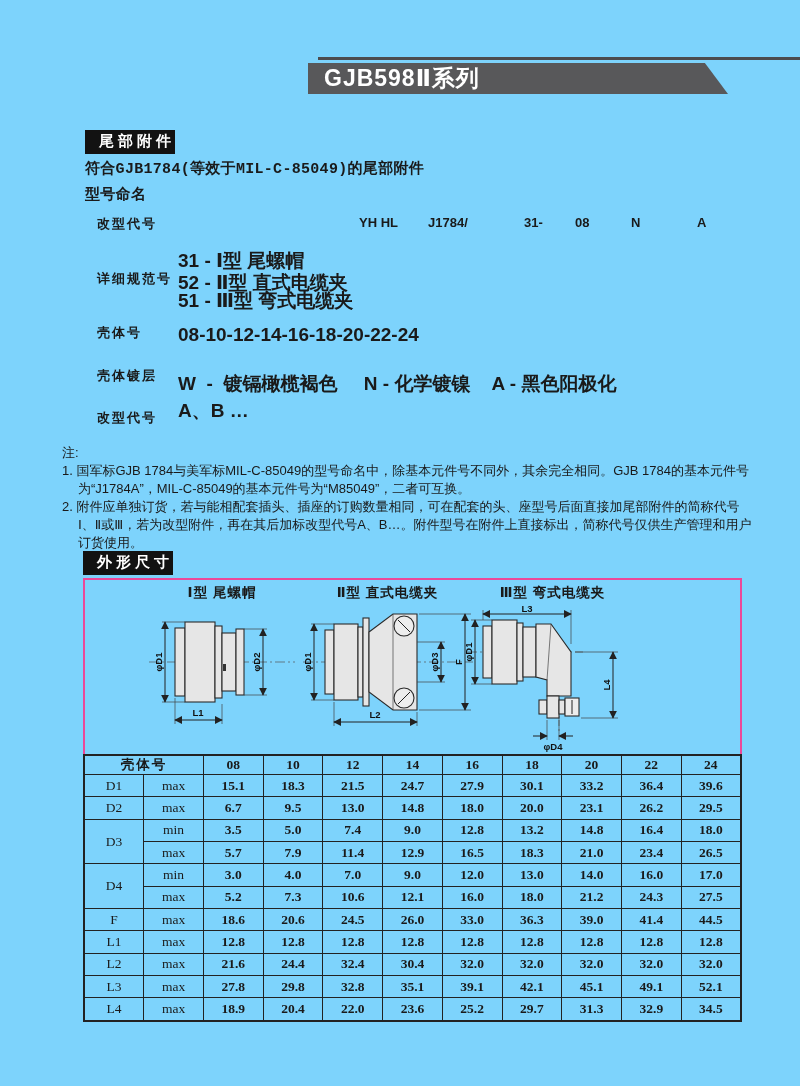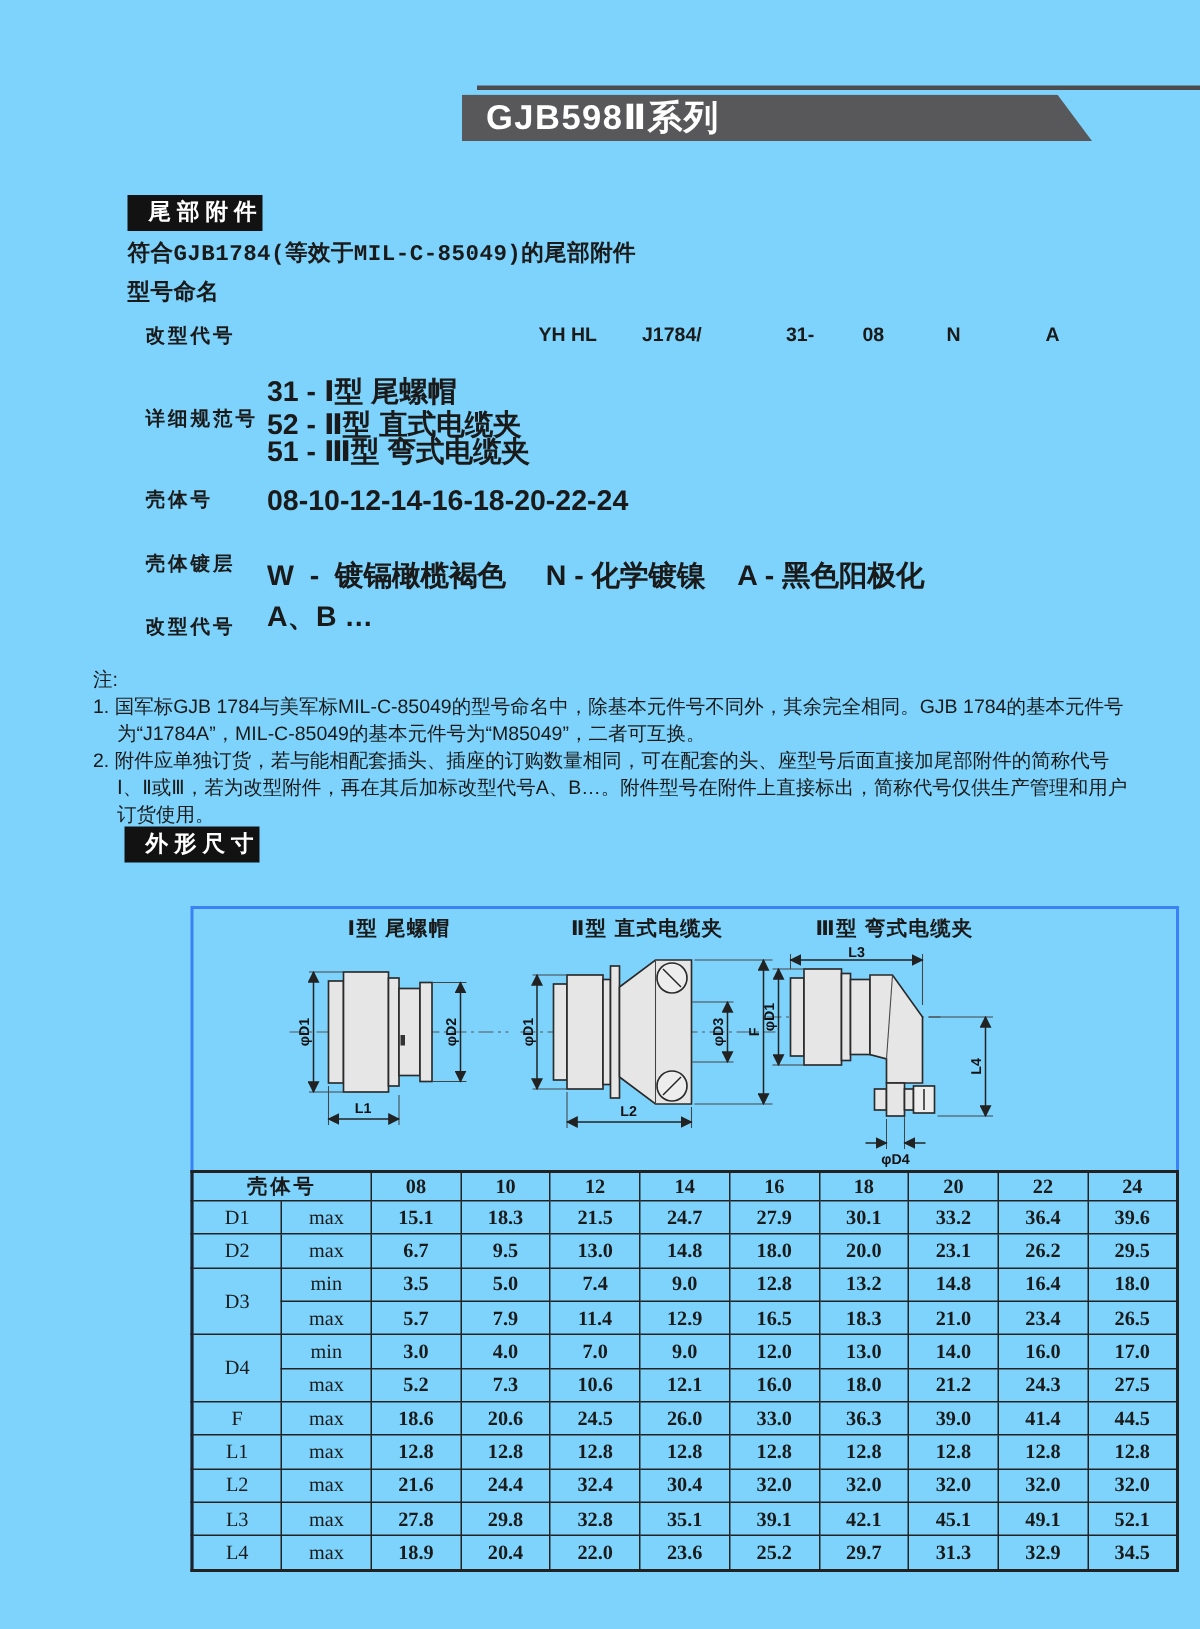--- a/index.html
+++ b/index.html
@@ -23,21 +23,21 @@
   .nm-label{position:absolute;font-size:13px;font-weight:700;letter-spacing:2px;white-space:nowrap;}
   .nm-val{position:absolute;font-size:19px;font-weight:700;white-space:nowrap;}
   .pre{white-space:pre;}
   .code{position:absolute;top:215px;font-size:13px;font-weight:700;white-space:nowrap;}
 
   
   .notes{position:absolute;left:62px;top:444px;width:692px;font-size:13px;line-height:18px;}
   .note-item{padding-left:16px;text-indent:-16px;}
 
   
-  .panel{position:absolute;left:83px;top:604px;width:655px;height:440px;border:2px solid #3b82f6;box-sizing:content-box;margin-left:44px;}
+  .panel{position:absolute;left:83px;top:578px;width:655px;height:440px;border:2px solid #ec4899;box-sizing:content-box;}
   .fig{position:absolute;top:4px;text-align:center;}
   .fig-title{font-size:13.5px;font-weight:700;letter-spacing:1px;margin-bottom:2px;white-space:nowrap;}
   .fig svg{display:block;margin:0 auto;}
   .sh{fill:#e6e6e6;stroke:#2a2a2a;stroke-width:1.1;}
   .scr{fill:#ededed;stroke:#2a2a2a;stroke-width:1.1;}
   .cl{stroke:#555;stroke-width:0.7;stroke-dasharray:10 3 2 3;}
   .ex{stroke:#444;stroke-width:0.7;}
   .dim{stroke:#222;stroke-width:1;}
   .dl{font-size:9.5px;font-weight:700;fill:#111;font-family:"Liberation Sans","DejaVu Sans",sans-serif;}
 

